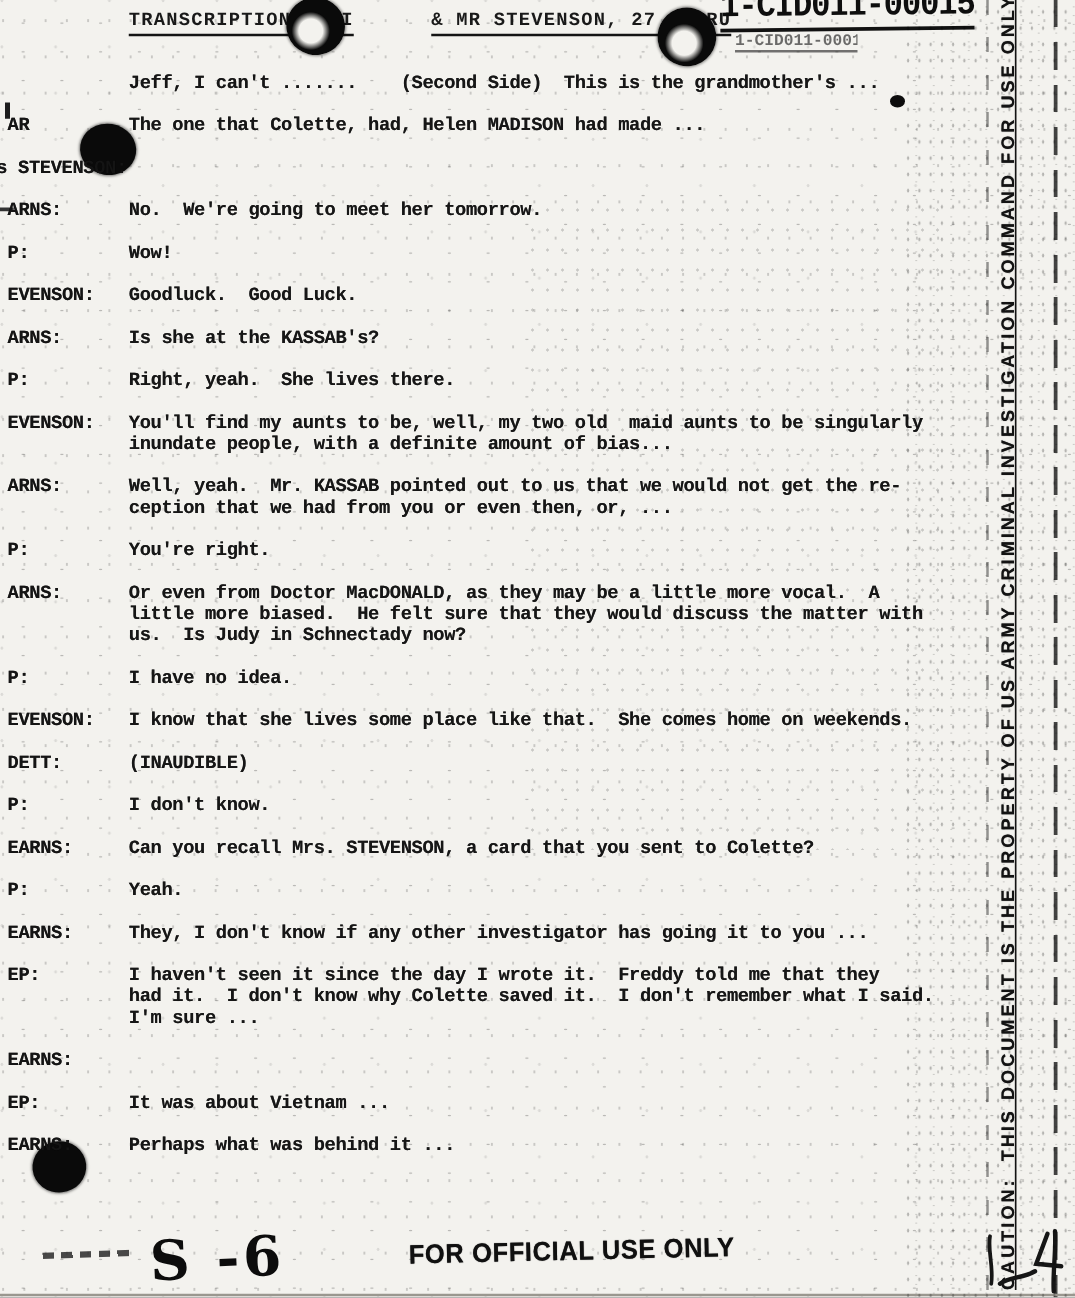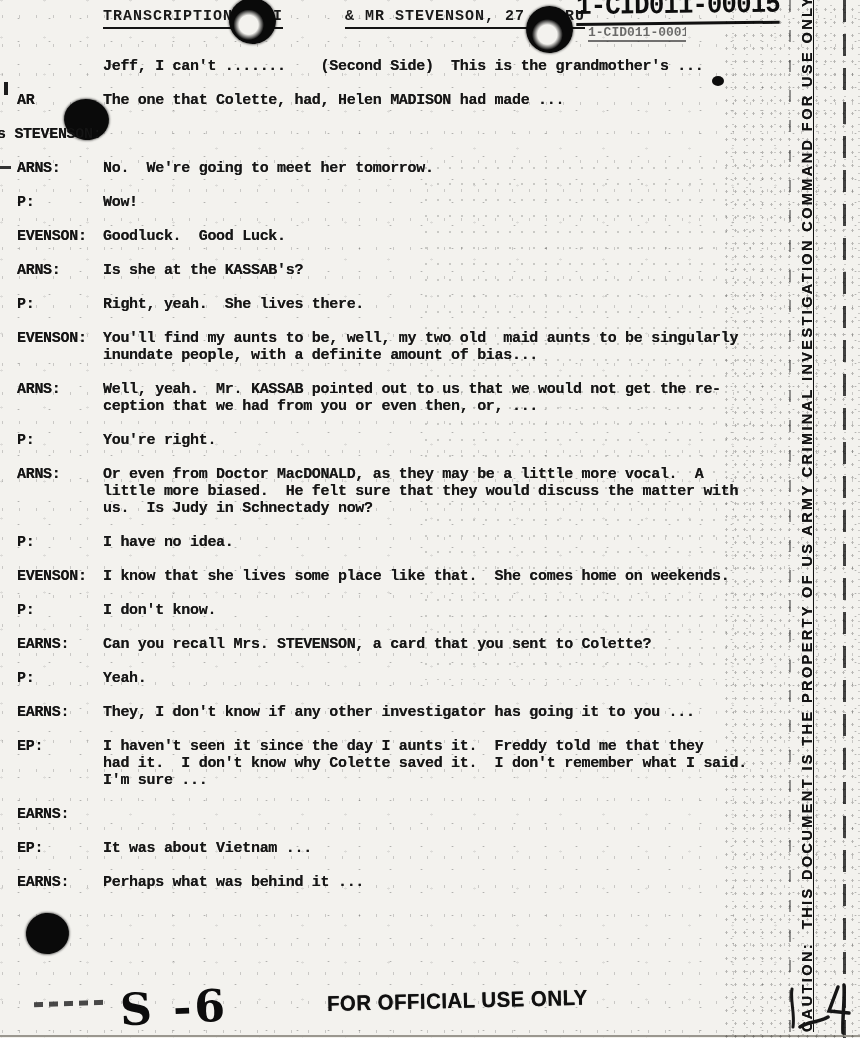--- a/index.html
+++ b/index.html
@@ -60,21 +60,21 @@
   .punch{position:absolute;border-radius:50%;}
   .punch-solid{background:#0a0a0a;box-shadow:0 0 2px 1px rgba(0,0,0,.45);}
   .punch-donut{background:radial-gradient(circle at 44% 60%, #f3f2ee 0 25%, #0a0a0a 40% 100%);box-shadow:0 0 2px 1px rgba(0,0,0,.4);}
   .dot-small{position:absolute;left:712px;top:76px;width:12px;height:10px;border-radius:50%;background:#0c0c0c;}
   .stray-i{position:absolute;left:4px;top:82px;width:4px;height:13px;background:#1c1c1c;}
   .stray-dash{position:absolute;left:0;top:166px;width:11px;height:3px;background:#333;}
   
   .transcript{position:absolute;left:6px;top:58px;width:790px;}
   .row{position:relative;margin-bottom:17px;min-height:17px;}
   .spk{
-    position:absolute;left:11px;top:0;
+    position:absolute;left:0;top:0;
     font:700 15px/17px "Liberation Mono", monospace;
     white-space:nowrap;letter-spacing:-.3px;color:#141414;
     text-shadow:0 0 .5px rgba(0,0,0,.7);
   }
   .spk-shift{left:-9px;}
   .utt{
     margin-left:97px;
     font:700 15px/17px "Liberation Mono", monospace;
     white-space:pre;letter-spacing:-.3px;color:#161616;
     text-shadow:0 0 .5px rgba(0,0,0,.65);
@@ -183,38 +183,42 @@
       </div>
     <div class="row">
         <span class="spk">P:</span>
         <div class="utt">I have no idea.</div>
       </div>
     <div class="row">
         <span class="spk">EVENSON:</span>
         <div class="utt">I know that she lives some place like that.  She comes home on weekends.</div>
       </div>
     <div class="row">
+        <span class="spk">DETT:</span>
+        <div class="utt">(INAUDIBLE)</div>
+      </div>
+    <div class="row">
         <span class="spk">P:</span>
         <div class="utt">I don't know.</div>
       </div>
     <div class="row">
         <span class="spk">EARNS:</span>
         <div class="utt">Can you recall Mrs. STEVENSON, a card that you sent to Colette?</div>
       </div>
     <div class="row">
         <span class="spk">P:</span>
         <div class="utt">Yeah.</div>
       </div>
     <div class="row">
         <span class="spk">EARNS:</span>
         <div class="utt">They, I don't know if any other investigator has going it to you ...</div>
       </div>
     <div class="row">
         <span class="spk">EP:</span>
-        <div class="utt">I haven't seen it since the day I aunts it.  Freddy told me that they
+        <div class="utt">I haven't seen it since the day I wrote it.  Freddy told me that they
 had it.  I don't know why Colette saved it.  I don't remember what I said.
 I'm sure ...</div>
       </div>
     <div class="row">
         <span class="spk">EARNS:</span>
       </div>
     <div class="row">
         <span class="spk">EP:</span>
         <div class="utt">It was about Vietnam ...</div>
       </div>

